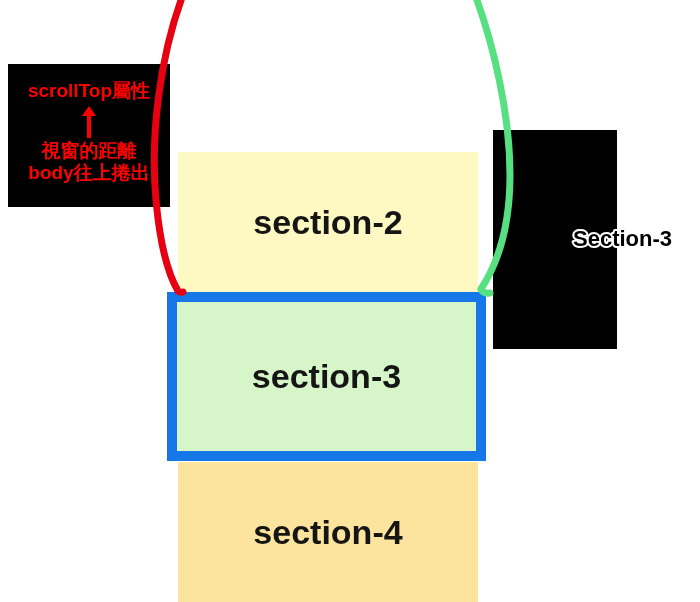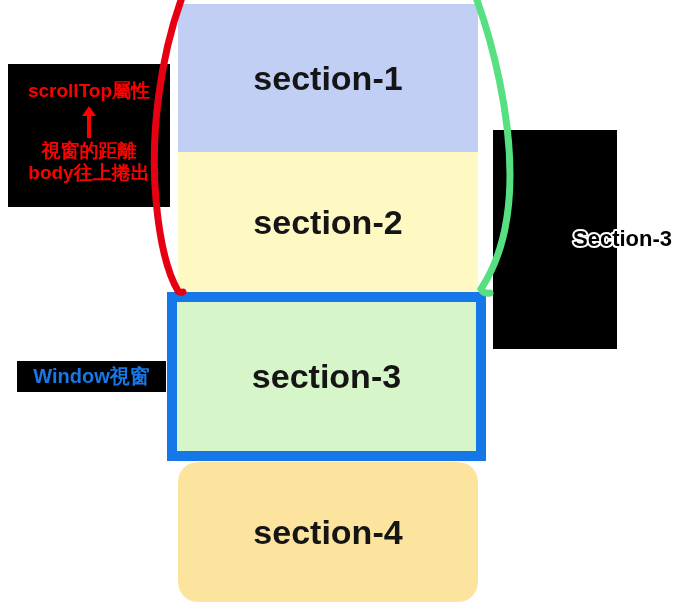--- a/index.html
+++ b/index.html
@@ -8,21 +8,21 @@
     overflow:hidden;font-family:"Liberation Sans","DejaVu Sans",sans-serif;
   }
   
   .section{
     position:absolute;left:178px;width:300px;
     display:flex;align-items:center;justify-content:center;
     font-size:34px;font-weight:bold;color:#151515;letter-spacing:0px;
   }
   .sec1{top:4px;height:148px;background:#c1cff4;}
   .sec2{top:152px;height:140px;background:#fef9c3;}
-  .sec4{top:462px;height:140px;background:#fde49e;border-radius:20px;}
+  .sec4{top:462px;height:140px;background:#fde49e;}
   
   .window-box{
     position:absolute;left:167px;top:292px;width:319px;height:169px;
     box-sizing:border-box;border:10px solid #1577e8;background:#d6f5c9;
     display:flex;align-items:center;justify-content:center;
     font-size:34px;font-weight:bold;color:#151515;
   }
   
   .note-scrolltop{
     position:absolute;left:8px;top:64px;width:162px;height:143px;
@@ -49,23 +49,20 @@
   .right-panel{position:absolute;left:493px;top:130px;width:124px;height:219px;background:#000;}
   .right-label-svg{position:absolute;left:568px;top:216px;width:130px;height:46px;z-index:6;}
   
   .curves{position:absolute;left:0;top:0;z-index:10;pointer-events:none;}
 </style>
 </head>
 <body>
 
 <div class="stage">
 
-  <div class="section sec1">
-    <span>section-1</span>
-  </div>
   <div class="section sec2">
     <span>section-2</span>
   </div>
   <div class="section sec4">
     <span>section-4</span>
   </div>
 
   <div class="window-box">
     <span>section-3</span>
   </div>
@@ -73,23 +70,20 @@
   <div class="note-scrolltop">
     <span class="l1">scrollTop屬性</span>
     <span class="arrow-up">
       <span class="head"></span>
         <span class="stem"></span>
     </span>
     <span>視窗的距離</span>
     <span>body往上捲出</span>
   </div>
 
-  <div class="note-window">
-    <span>Window視窗</span>
-  </div>
 
   <div class="right-panel"></div>
 
   <svg class="right-label-svg" viewBox="0 0 130 46">
     <text x="5" y="30" font-family="Liberation Sans, DejaVu Sans, sans-serif" font-size="22" font-weight="bold" fill="#000000" stroke="#ffffff" stroke-width="4" paint-order="stroke" stroke-linejoin="round">Section-3</text>
   </svg>
 
   <svg class="curves" width="700" height="602" viewBox="0 0 700 602">
     <path d="M 184 -8 C 160 55, 150 135, 156 200 C 160 245, 167 272, 178 291 Q 180 293 183 292" fill="none" stroke="#e60012" stroke-width="7" stroke-linecap="round"></path>
     <path d="M 474 -8 C 494 45, 510 115, 510 175 C 510 225, 498 263, 481 289 Q 483 294 490 293" fill="none" stroke="#57e081" stroke-width="7" stroke-linecap="round"></path>

